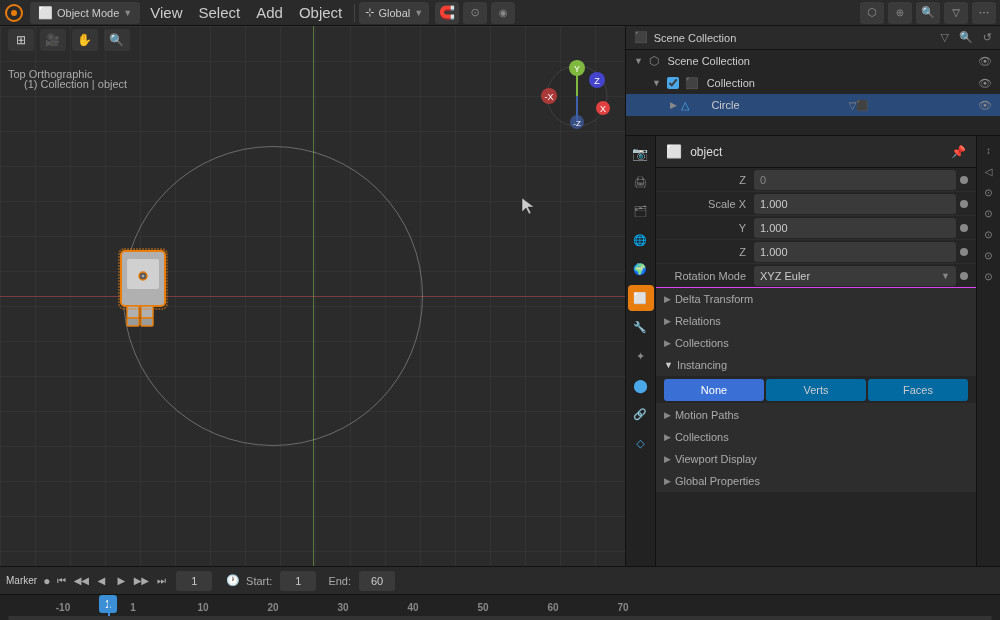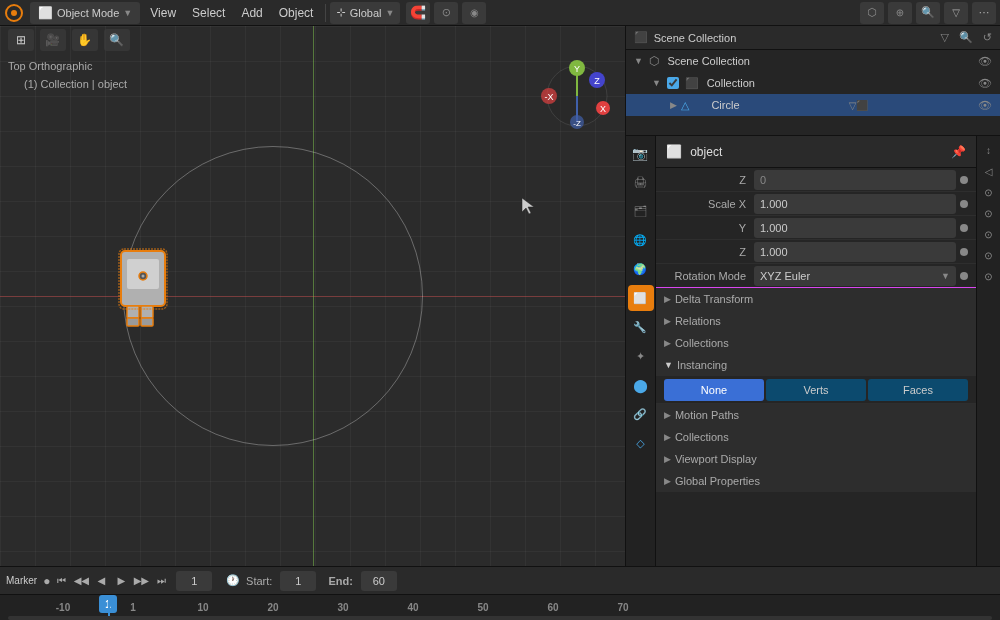--- a/index.html
+++ b/index.html
@@ -42,21 +42,21 @@
       margin: 0 2px;
       border-radius: 3px;
       gap: 4px;
       font-size: 11px;
     }
     .menu-item {
       padding: 12px 8px;
       height: 26px;
       display: flex;
       align-items: center;
-      font-size: 12px;
+      font-size: 15px;
       cursor: pointer;
     }
     .menu-divider { width: 1px; height: 18px; background: #444; margin: 0 4px; }
     .top-right-tools {
       margin-left: auto;
       display: flex;
       align-items: center;
       gap: 4px;
       padding-right: 4px;
     }
@@ -94,21 +94,21 @@
       top: 0; left: 0; right: 0;
       height: 28px;
       display: flex;
       align-items: center;
       gap: 6px;
       padding: 0 8px;
       z-index: 10;
     }
     .viewport-label {
       position: absolute;
-      top: 34px; left: 8px;
+      top: 42px; left: 8px;
       color: #aaa;
       font-size: 11px;
     }
     .viewport-label2 {
       position: absolute;
       top: 52px; left: 8px;
       color: #aaa;
       font-size: 11px;
       margin-left: 16px;
     }
@@ -360,21 +360,21 @@
       padding: 0 8px;
       gap: 2px;
       border-bottom: 1px solid #2e2e2e;
     }
     .inst-btn {
       flex: 1;
       height: 22px;
       display: flex;
       align-items: center;
       justify-content: center;
-      background: #0c4a6e;
+      background: #0369a1;
       border-radius: 3px;
       font-size: 11px;
       color: #ccc;
       cursor: pointer;
     }
     .inst-btn.active {
       background: #3a6fd6;
       color: #fff;
       align-items: center;
     }
@@ -755,21 +755,21 @@
     <div class="tl-btn">◀◀</div>
     <div class="tl-btn">◀</div>
     <div class="tl-btn">▶</div>
     <div class="tl-btn">▶▶</div>
     <div class="tl-btn">⏭</div>
   </div>
   <div class="tl-frame">1</div>
   <div style="margin-left:8px;">🕐</div>
   <span style="color:#aaa;">Start:</span>
   <div class="tl-frame" style="margin-left:2px;">1</div>
-  <span style="color:#aaa; margin-left:6px;font-weight:bold;">End:</span>
+  <span style="color:#aaa; margin-left:6px;">End:</span>
   <div class="tl-frame" style="margin-left:2px;">60</div>
 </div>
 
 <div class="scrubber-bar">
   <div class="scrubber-cursor-head">
     <span>1</span>
   </div>
   <div class="scrubber-cursor"></div>
   <div class="scrubber-numbers">
     <div class="scrubber-tick">-10</div>

